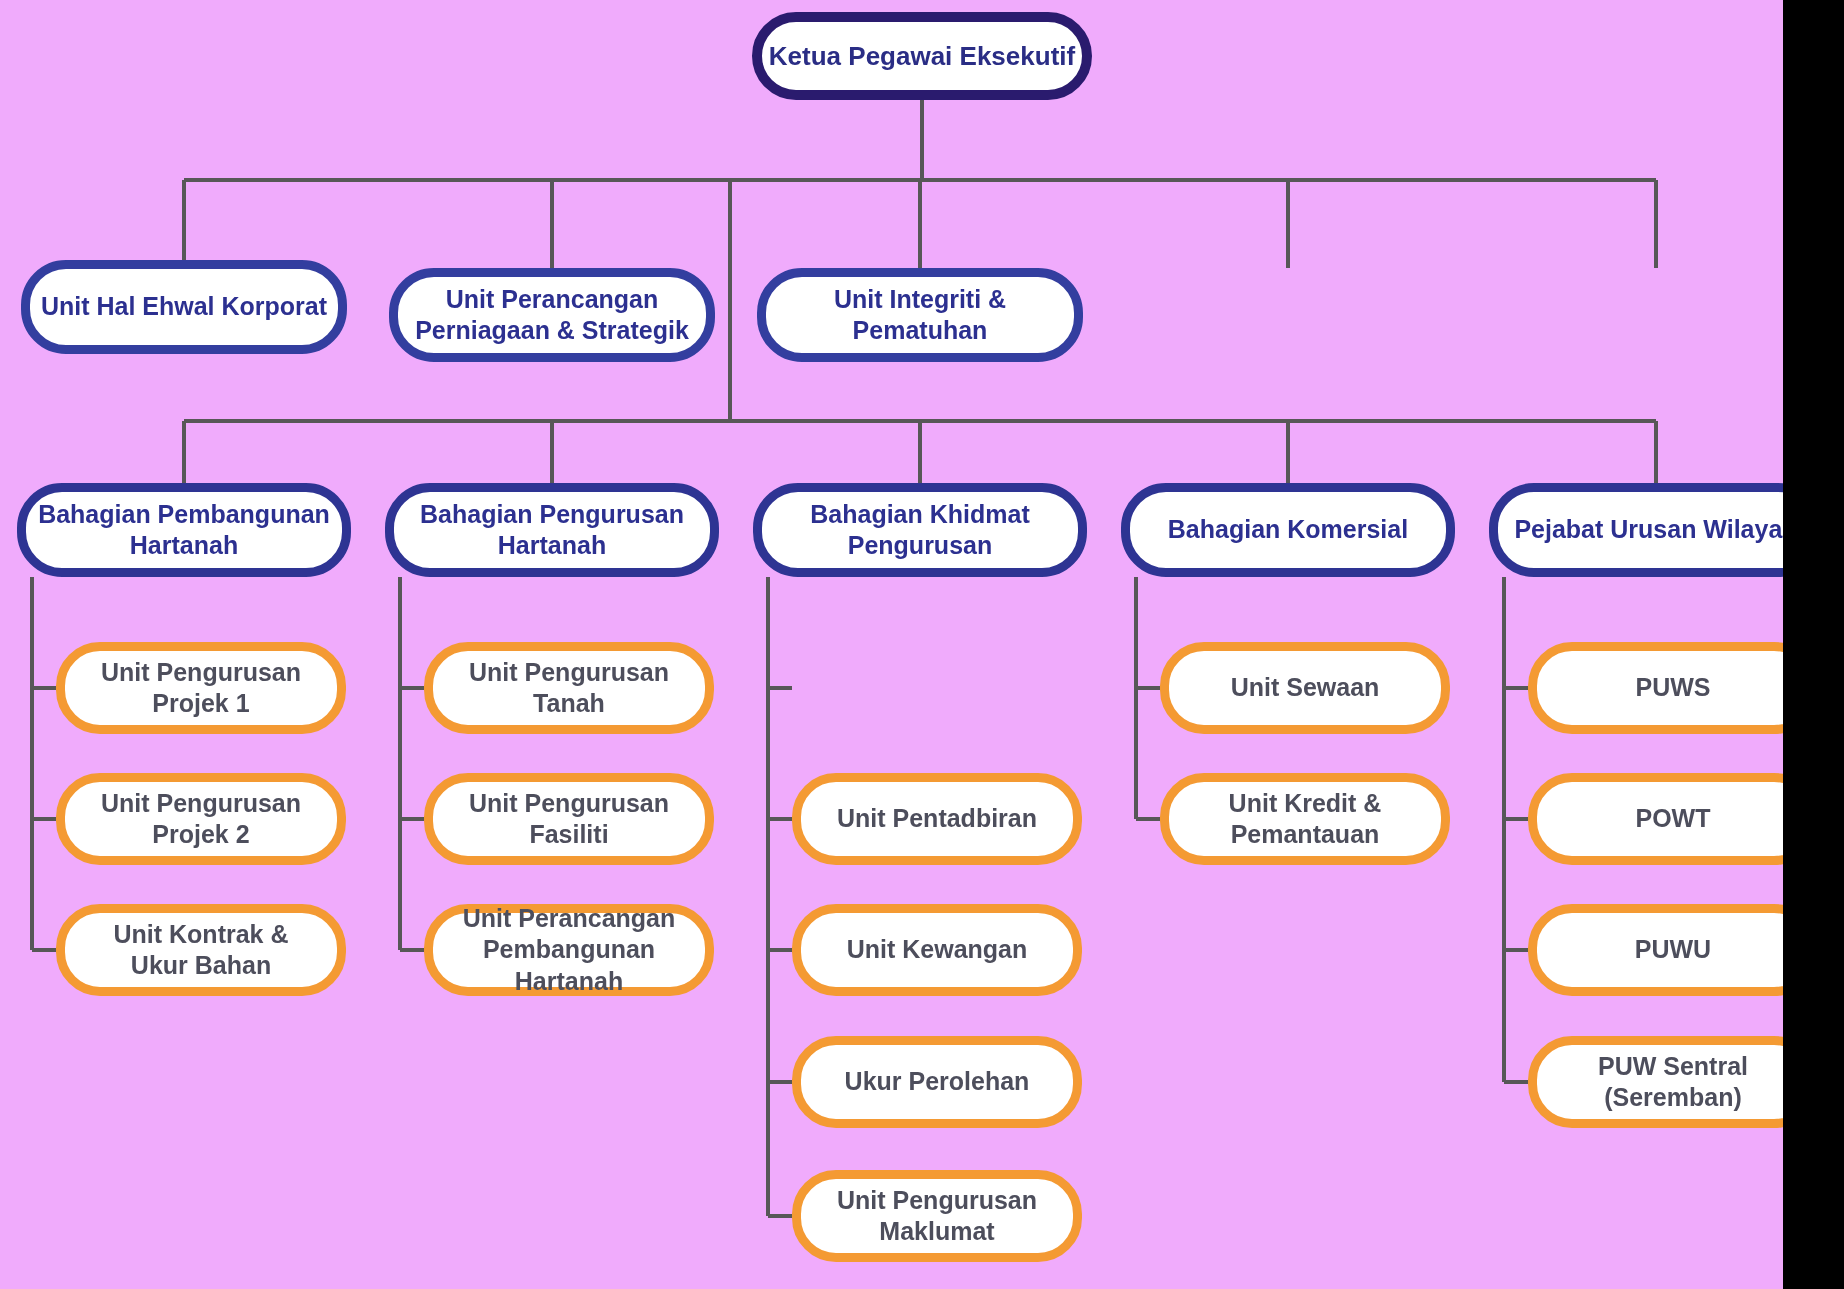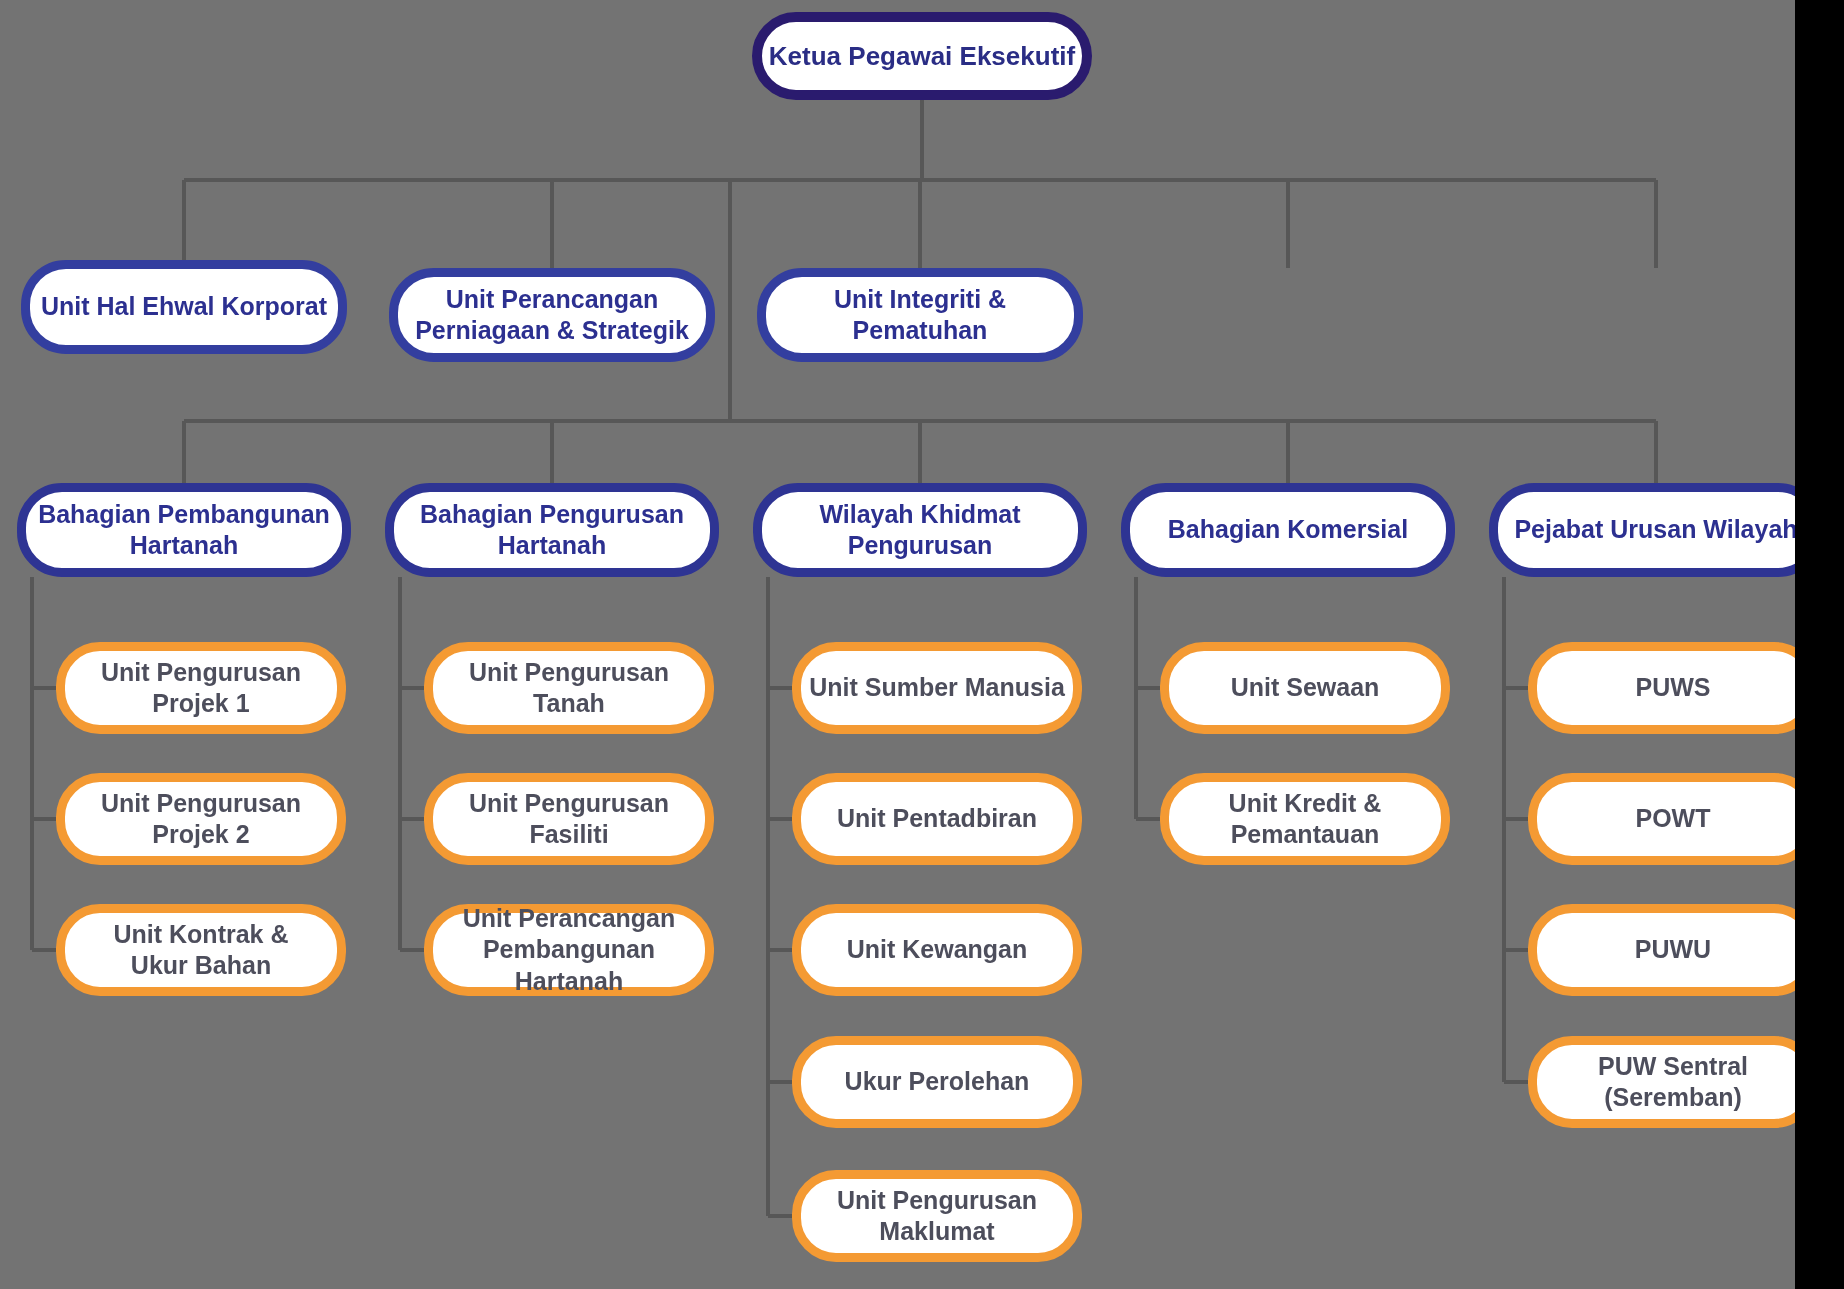--- a/index.html
+++ b/index.html
@@ -4,24 +4,23 @@
 <style>
   html, body {
     margin: 0;
     padding: 0;
     background: #000000;
   }
   .canvas {
     position: relative;
     width: 1783px;
     height: 1289px;
-    background: #737373;
+    background: #f0abfc;
     overflow: hidden;
     font-family: "Liberation Sans", "DejaVu Sans", sans-serif;
-    padding-left: 12px;
   }
   .lines {
     position: absolute;
     left: 0;
     top: 0;
     width: 1844px;
     height: 1289px;
   }
   .node {
     position: absolute;
@@ -85,40 +84,39 @@
   <div class="node n2" style="left:21px; top:260px; width:326px; height:94px;">Unit Hal Ehwal Korporat</div>
   <div class="node n2" style="left:389px; top:268px; width:326px; height:94px;">Unit Perancangan
 Perniagaan &amp; Strategik</div>
   <div class="node n2" style="left:757px; top:268px; width:326px; height:94px;">Unit Integriti &amp;
 Pematuhan</div>
 
   <div class="node n3" style="left:17px; top:483px; width:334px; height:94px;">Bahagian Pembangunan
 Hartanah</div>
   <div class="node n3" style="left:385px; top:483px; width:334px; height:94px;">Bahagian Pengurusan
 Hartanah</div>
-  <div class="node n3" style="left:753px; top:483px; width:334px; height:94px;">Wilayah Khidmat
+  <div class="node n3" style="left:753px; top:483px; width:334px; height:94px;">Bahagian Khidmat
 Pengurusan</div>
   <div class="node n3" style="left:1121px; top:483px; width:334px; height:94px;">Bahagian Komersial</div>
   <div class="node n3" style="left:1489px; top:483px; width:334px; height:94px;">Pejabat Urusan Wilayah</div>
 
   <div class="node n4" style="left:56px; top:642px; width:290px; height:92px;">Unit Pengurusan
 Projek 1</div>
   <div class="node n4" style="left:56px; top:773px; width:290px; height:92px;">Unit Pengurusan
 Projek 2</div>
   <div class="node n4" style="left:56px; top:904px; width:290px; height:92px;">Unit Kontrak &amp;
 Ukur Bahan</div>
 
   <div class="node n4" style="left:424px; top:642px; width:290px; height:92px;">Unit Pengurusan
 Tanah</div>
   <div class="node n4" style="left:424px; top:773px; width:290px; height:92px;">Unit Pengurusan
 Fasiliti</div>
   <div class="node n4" style="left:424px; top:904px; width:290px; height:92px;">Unit Perancangan
 Pembangunan Hartanah</div>
 
-  <div class="node n4" style="left:792px; top:642px; width:290px; height:92px;">Unit Sumber Manusia</div>
   <div class="node n4" style="left:792px; top:773px; width:290px; height:92px;">Unit Pentadbiran</div>
   <div class="node n4" style="left:792px; top:904px; width:290px; height:92px;">Unit Kewangan</div>
   <div class="node n4" style="left:792px; top:1036px; width:290px; height:92px;">Ukur Perolehan</div>
   <div class="node n4" style="left:792px; top:1170px; width:290px; height:92px;">Unit Pengurusan
 Maklumat</div>
 
   <div class="node n4" style="left:1160px; top:642px; width:290px; height:92px;">Unit Sewaan</div>
   <div class="node n4" style="left:1160px; top:773px; width:290px; height:92px;">Unit Kredit &amp;
 Pemantauan</div>
 

